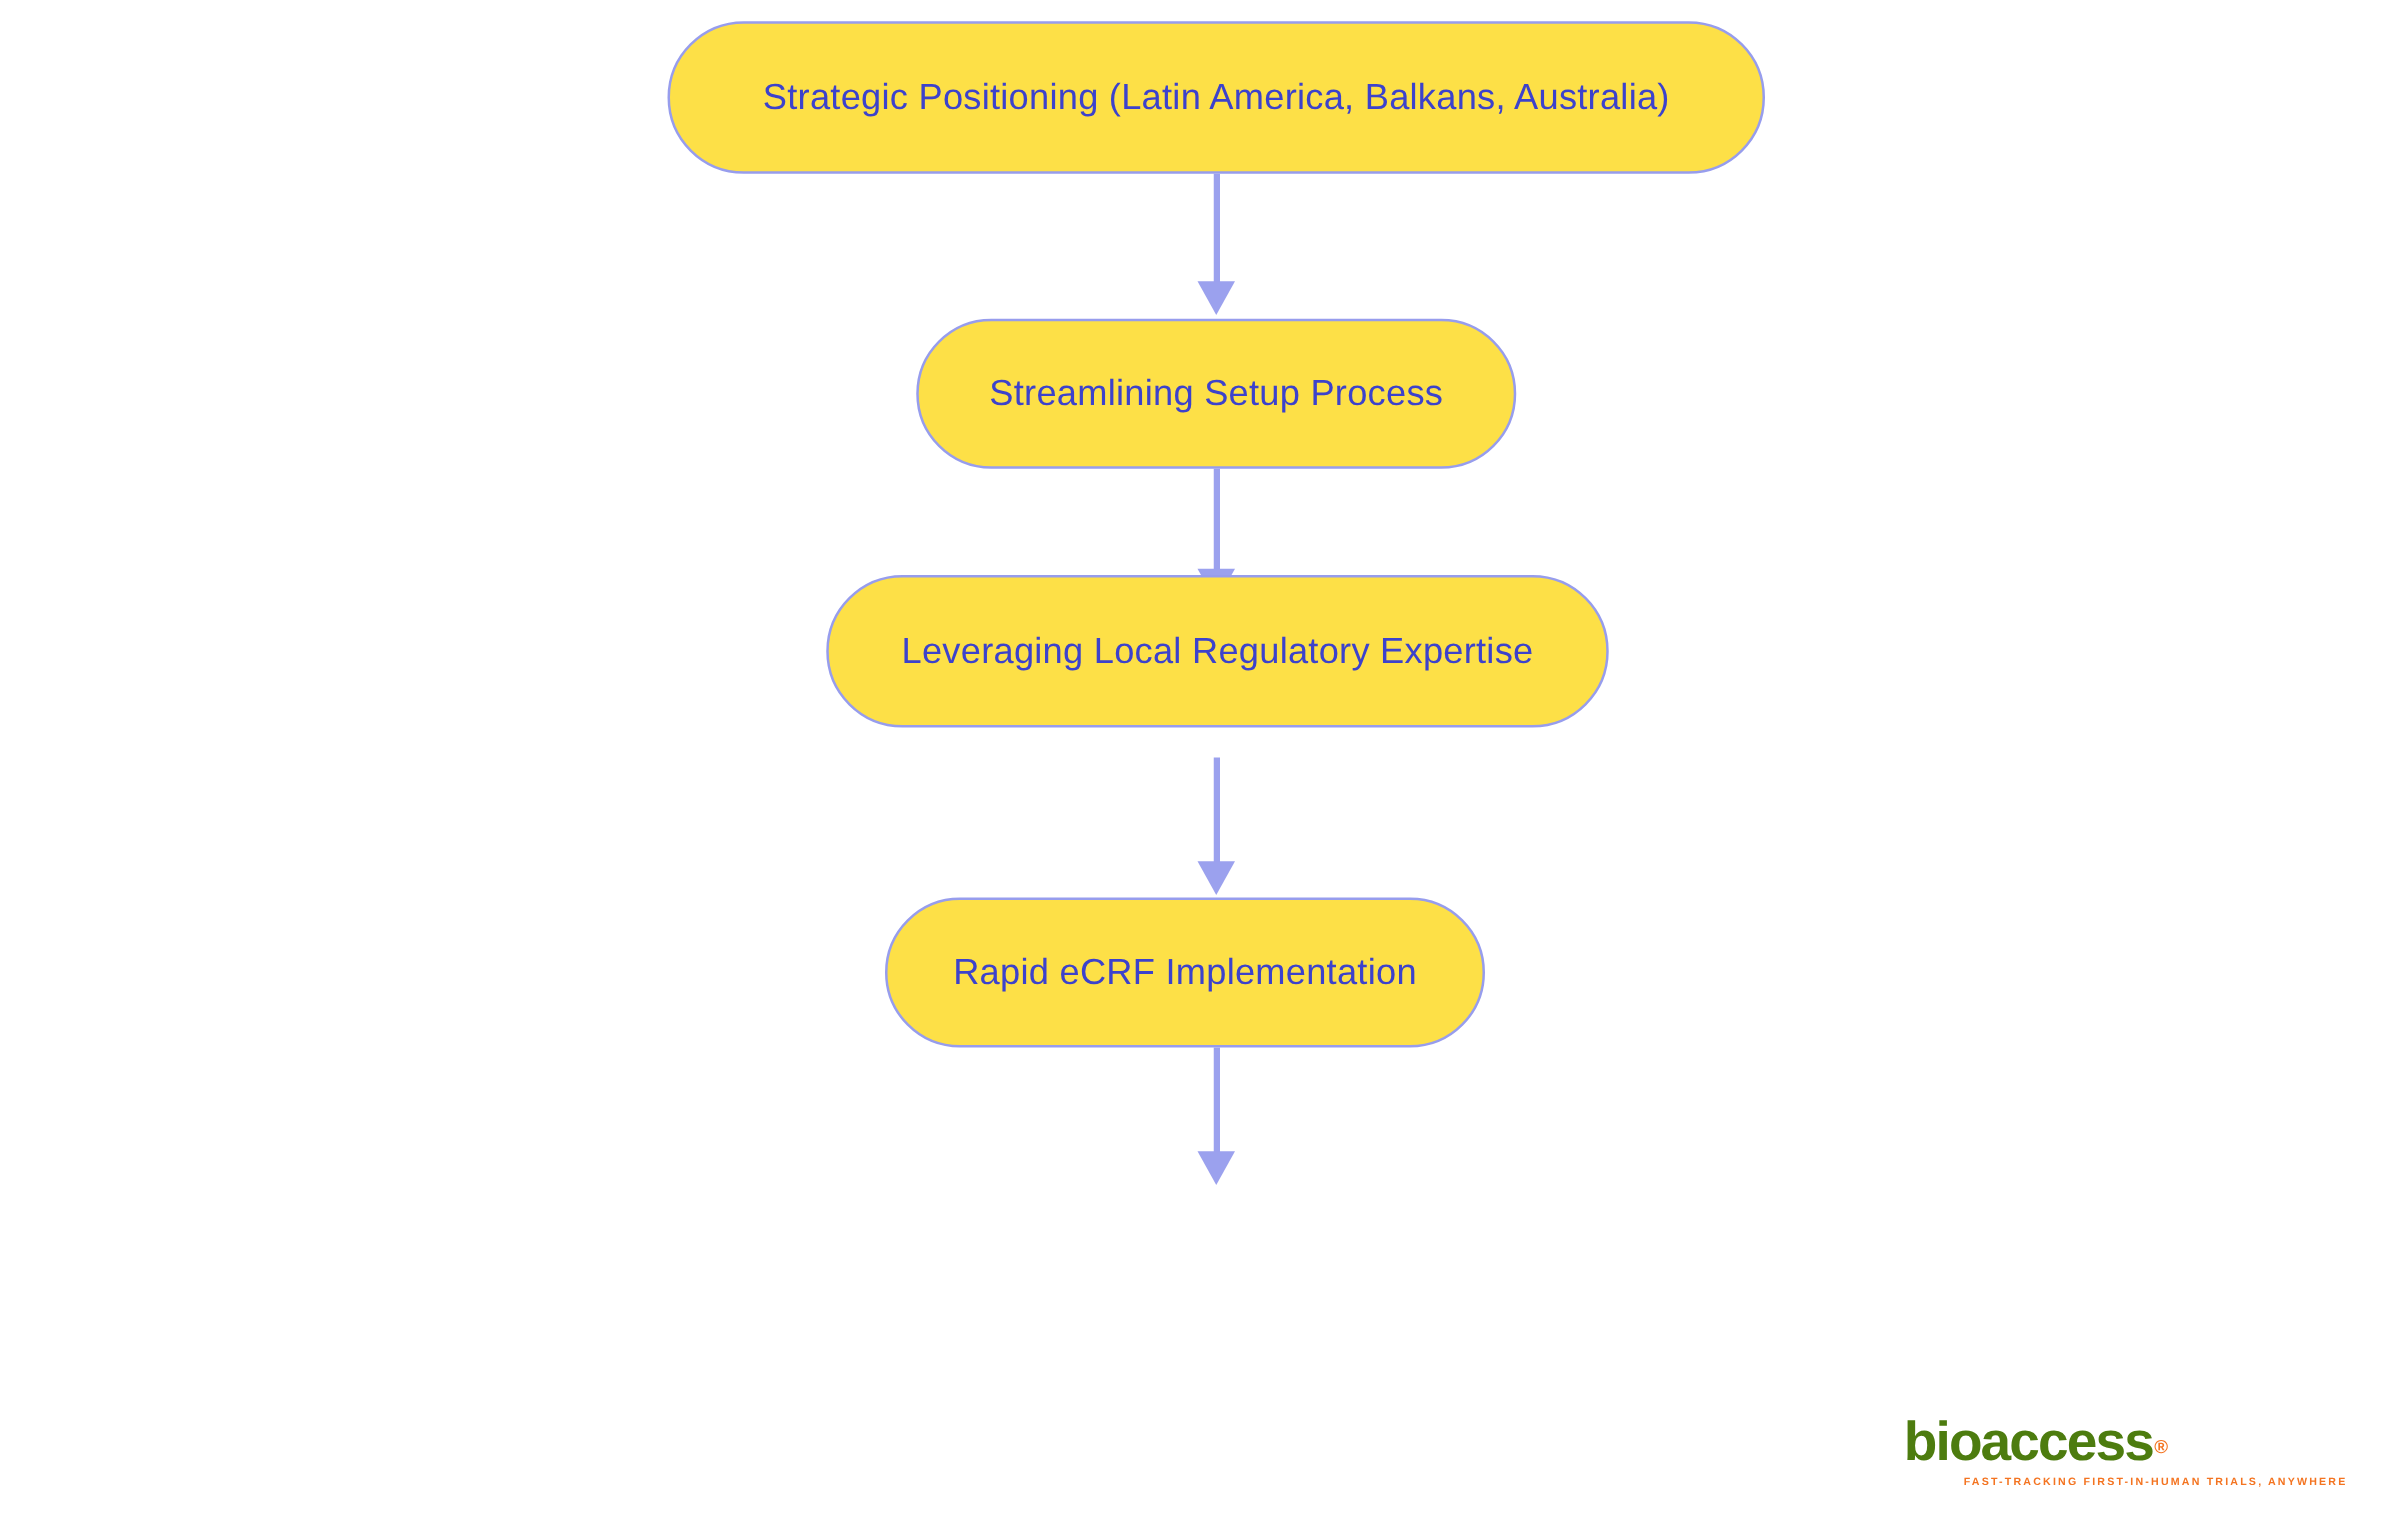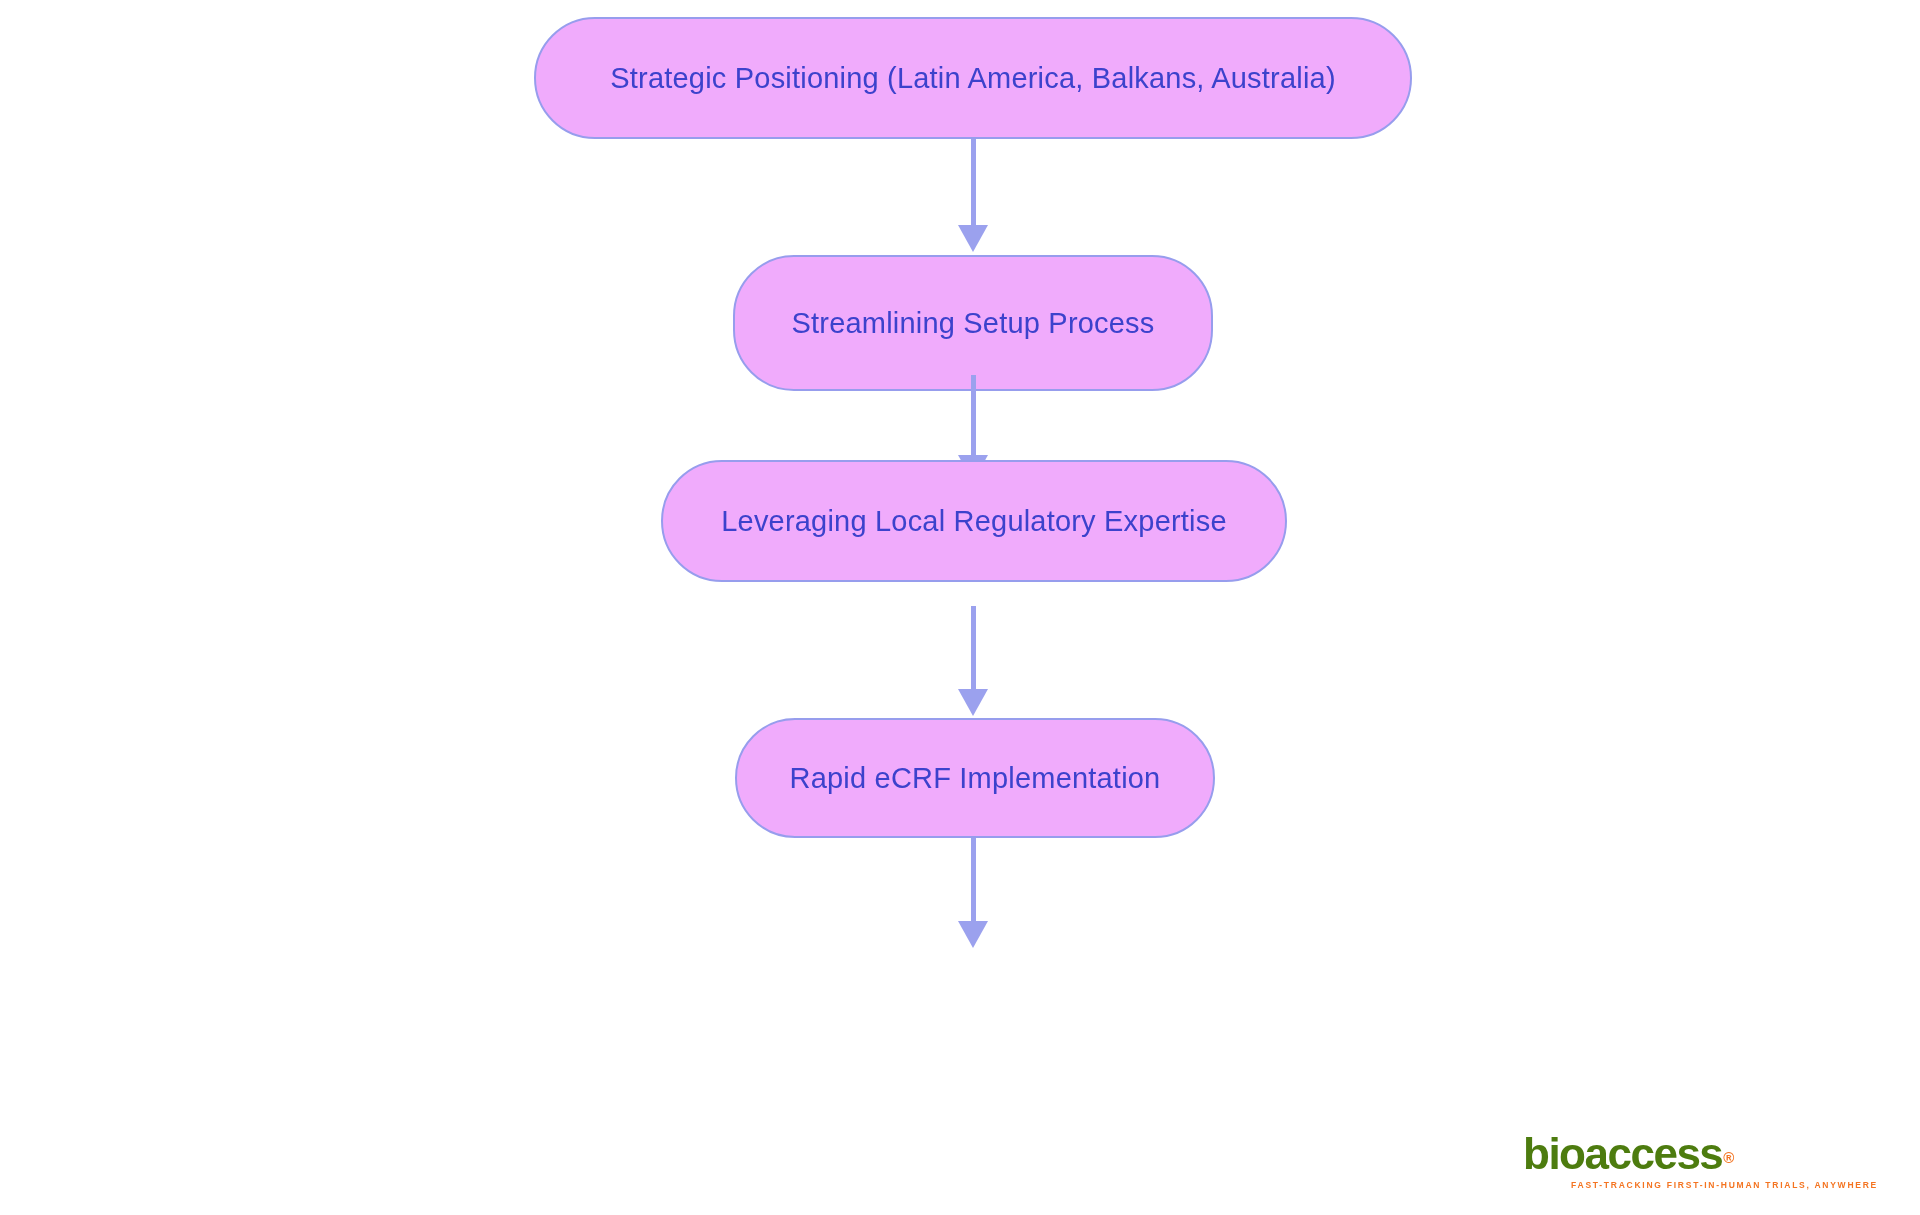--- a/index.html
+++ b/index.html
@@ -10,21 +10,21 @@
     height: 1215px;
     background: #ffffff;
     overflow: hidden;
     font-family: "Liberation Sans", sans-serif;
   }
   .flow-node {
     position: absolute;
     display: flex;
     align-items: center;
     justify-content: center;
-    background: #f0abfc;
+    background: #fde047;
     border: 2px solid #979ded;
     border-radius: 61px;
     color: #3c42cc;
     font-size: 29px;
     letter-spacing: 0.2px;
     white-space: nowrap;
     text-align: center;
   }
   .flow-arrow {
     position: absolute;
@@ -86,39 +86,39 @@
 
   <div class="flow-node" style="left:534px; top:17px; width:878px; height:122px;">
     <span>Strategic Positioning (Latin America, Balkans, Australia)</span>
   </div>
 
   <div class="flow-arrow" style="left:958px; top:139px; height:113px;">
     <div class="arrow-line"></div>
     <div class="arrow-head"></div>
   </div>
 
-  <div class="flow-node" style="left:733px; top:255px; width:480px; height:136px;">
+  <div class="flow-node" style="left:733px; top:255px; width:480px; height:120px;">
     <span>Streamlining Setup Process</span>
   </div>
 
   <div class="flow-arrow" style="left:958px; top:375px; height:107px;">
     <div class="arrow-line"></div>
     <div class="arrow-head"></div>
   </div>
 
   <div class="flow-node" style="left:661px; top:460px; width:626px; height:122px;">
     <span>Leveraging Local Regulatory Expertise</span>
   </div>
 
   <div class="flow-arrow" style="left:958px; top:606px; height:110px;">
     <div class="arrow-line"></div>
     <div class="arrow-head"></div>
   </div>
 
-  <div class="flow-node" style="left:735px; top:718px; width:480px; height:120px;">
+  <div class="flow-node" style="left:708px; top:718px; width:480px; height:120px;">
     <span>Rapid eCRF Implementation</span>
   </div>
 
   <div class="flow-arrow" style="left:958px; top:838px; height:110px;">
     <div class="arrow-line"></div>
     <div class="arrow-head"></div>
   </div>
 
 
   <div class="brand">

